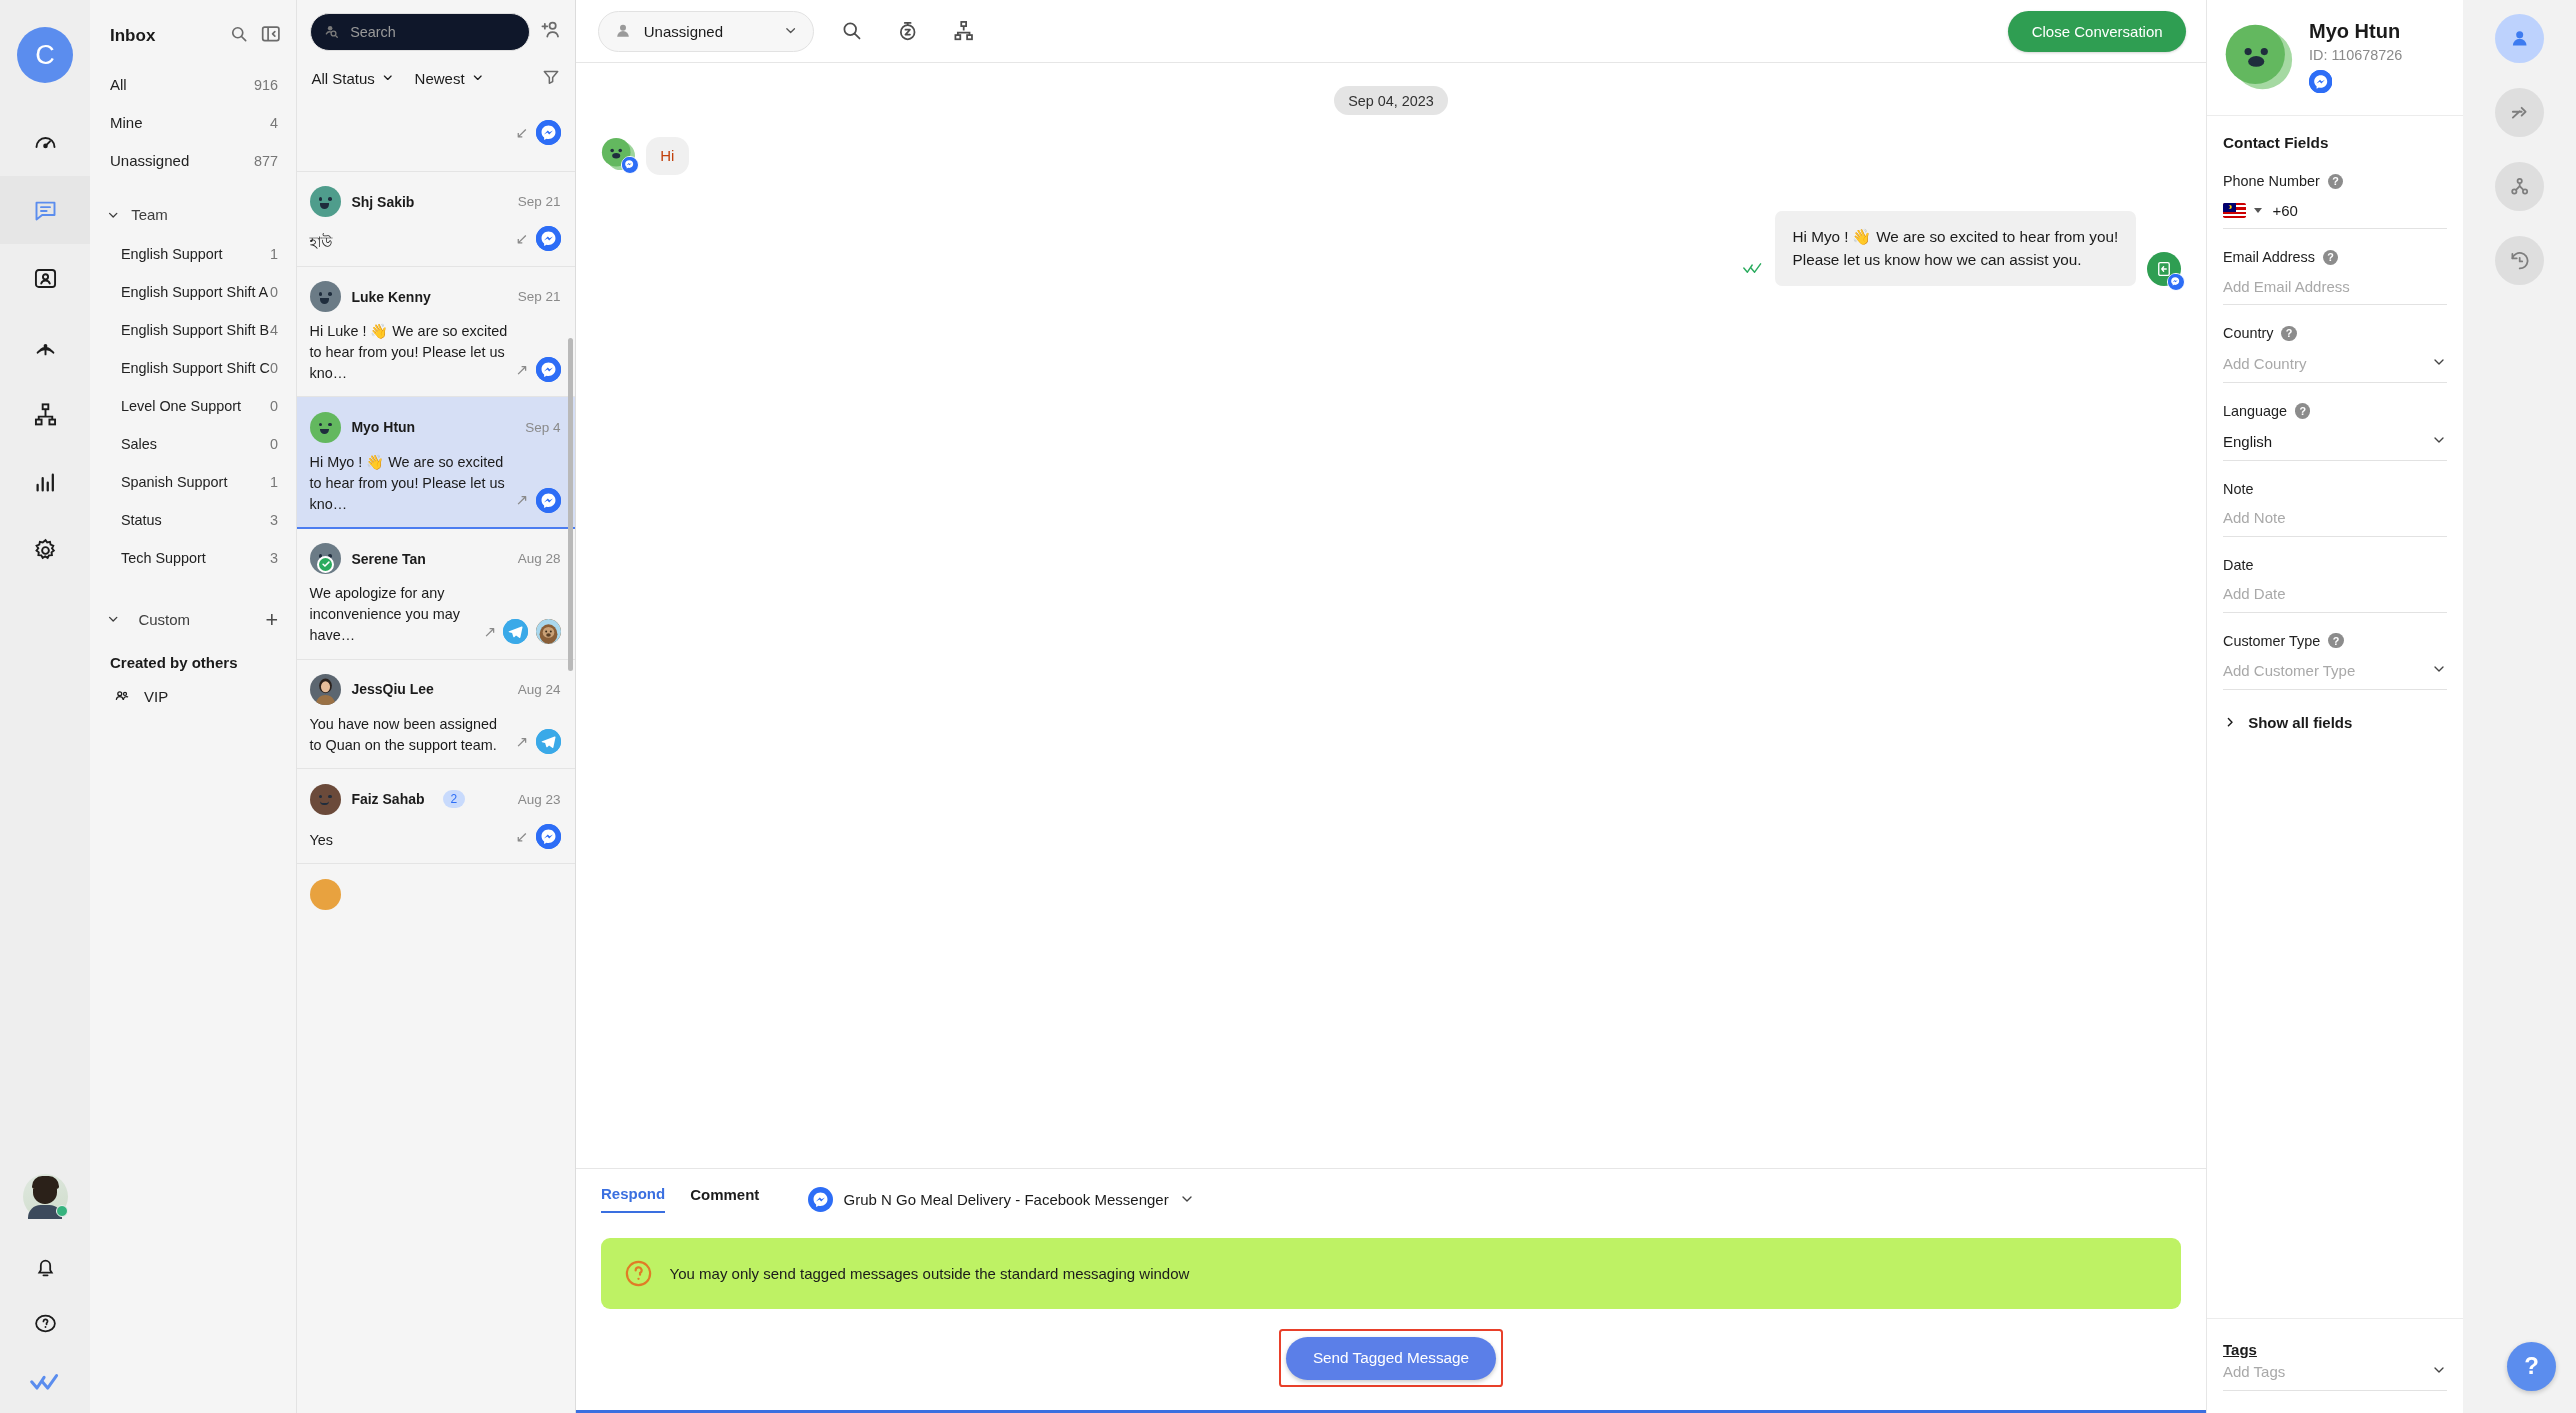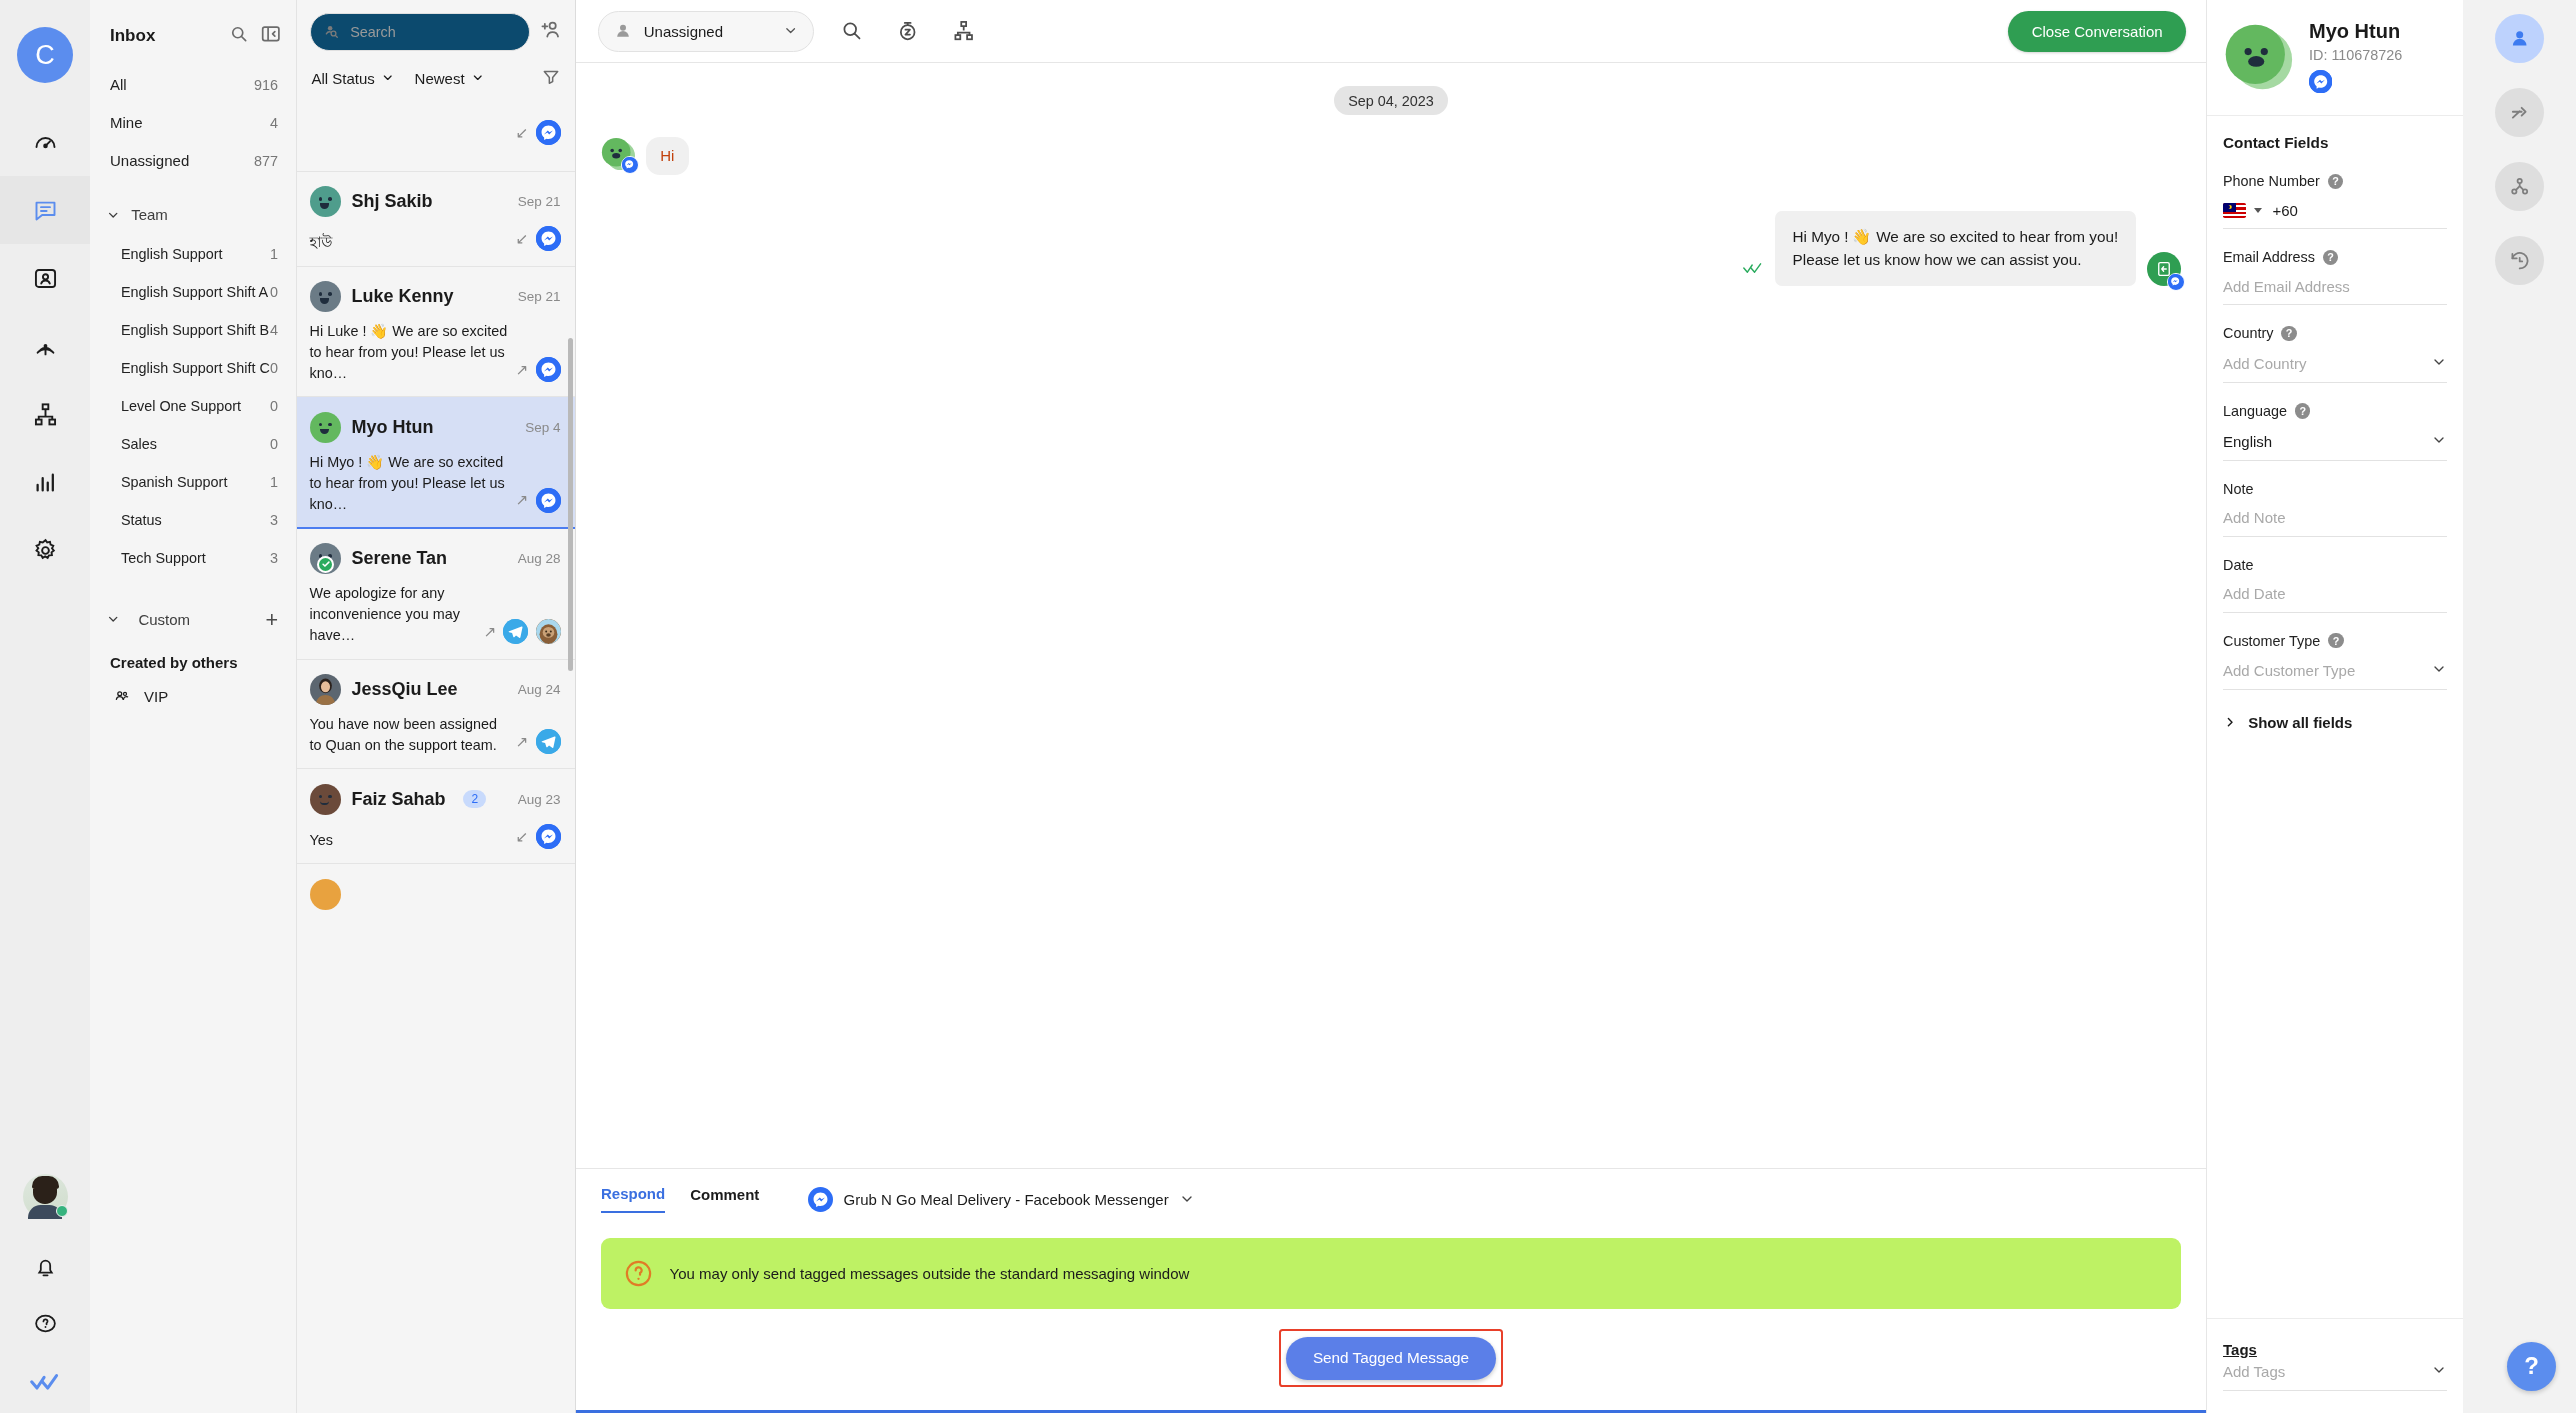--- a/index.html
+++ b/index.html
@@ -99,21 +99,21 @@
 
   
   .conv-list {
     width: 279px; flex: 0 0 279px; height: 100%;
     background: #f5f5f5; border-right: 0.9px solid #dcdcdc;
     display: flex; flex-direction: column; position: relative;
   }
   .conv-search-wrap { padding: 12.6px 12.6px 0 12.6px; display:flex; align-items:center; gap:9px; }
   .conv-search {
     flex: 1 1 auto; height: 38px; border: 0.9px solid #e0e0e0; border-radius: 19px;
-    background: #0c4a6e; display: flex; align-items: center; gap: 9px; padding: 0 12.6px;
+    background: #0f172a; display: flex; align-items: center; gap: 9px; padding: 0 12.6px;
   }
   .conv-search .ph { color: #9a9a9a; font-size: 14.4px; }
   .conv-filters {
     display: flex; align-items: center; padding: 16px 14.4px 14.4px 14.4px; gap: 20px;
   }
   .filter-item { display:flex; align-items:center; gap:6.3px; font-size:15px; color:#1b1b1b; font-weight:400;}
   .filter-spacer { flex:1 1 auto; }
   .conv-scroll { flex: 1 1 auto; overflow: hidden; position: relative; }
   .conv-item {
     padding: 14.4px 14.4px 12.6px 12.6px; border-bottom: 0.9px solid #e4e4e4;
@@ -122,21 +122,21 @@
   .conv-item.selected { background: #d6dff5; border-bottom: 2.7px solid #4c7df0; }
   .conv-row1 { display:flex; align-items:center; gap:10.8px; }
   .av {
     width: 31px; height: 31px; border-radius: 50%; position: relative; flex: 0 0 31px;
   }
   .av .face { position:absolute; inset:0; border-radius:50%; }
   .av .eye { position:absolute; width:3.6px; height:3.6px; border-radius:50%; background:#1f2d3d; top:10.8px; }
   .av .eye.l { left:9px; } .av .eye.r { right:9px; }
   .av .mouth { position:absolute; width:9px; height:5.4px; border-radius:0 0 5.4px 5.4px; background:#1f2d3d; left:10.8px; top:17px; }
   .av .mouth.smile { background:transparent; border-bottom:2.2px solid #1f2d3d; border-radius:0 0 7.2px 7.2px; height:4.5px; }
-  .conv-name { font-size: 18px; font-weight: 700; color:#1b1b1b; flex: 0 0 auto; }
+  .conv-name { font-size: 14px; font-weight: 700; color:#1b1b1b; flex: 0 0 auto; }
   .conv-badge {
     background:#c8dafc; color:#2d6df6; font-size:12px; border-radius:10px;
     padding: 1.8px 8px; margin-left: 7.2px;
   }
   .conv-date { margin-left:auto; font-size:13.5px; color:#8a8a8a; }
   .conv-row2 { display:flex; align-items:flex-end; margin-top:9px; gap:7.2px; }
   .conv-snippet { font-size:14.4px; color:#1b1b1b; line-height:1.45; flex:1 1 auto; }
   .conv-meta { display:flex; align-items:center; gap:7.2px; flex:0 0 auto; padding-bottom:1.8px; }
   .chan { width:25px; height:25px; border-radius:50%; flex:0 0 25px; position:relative; }
   .chan.messenger { background:#2d6df6; }

